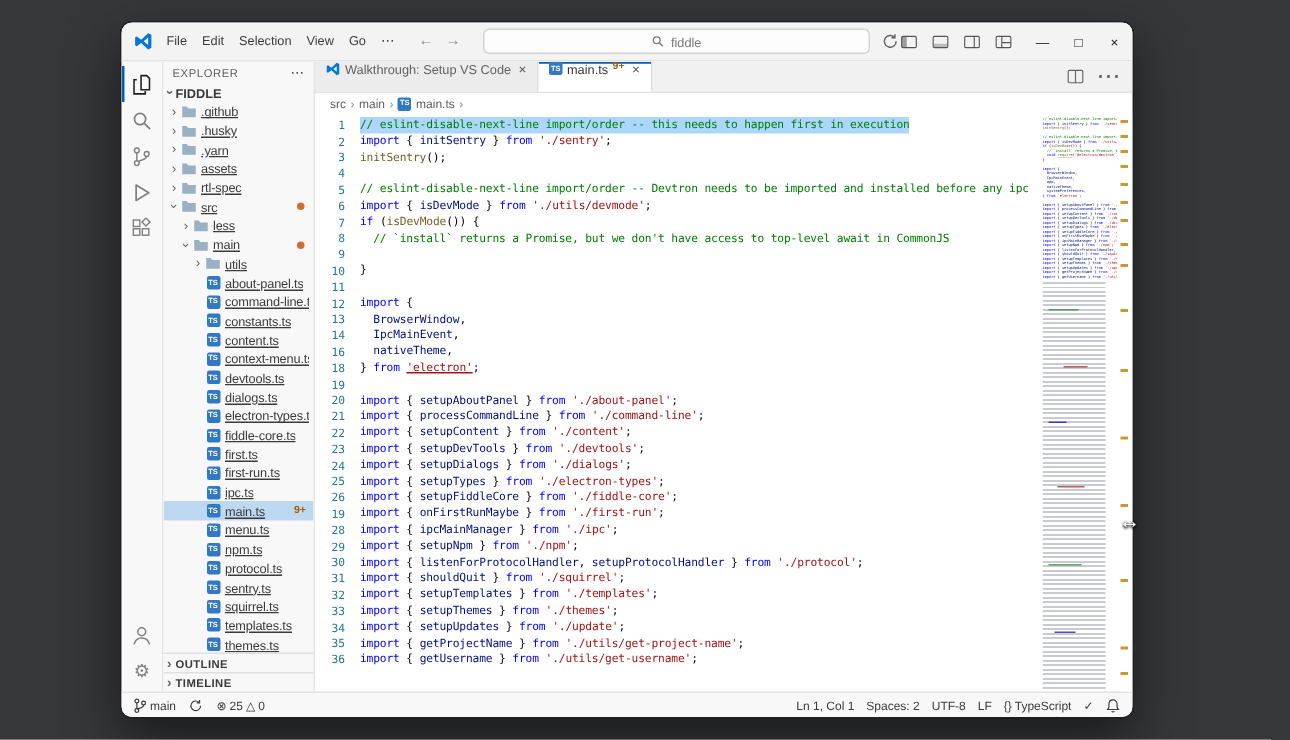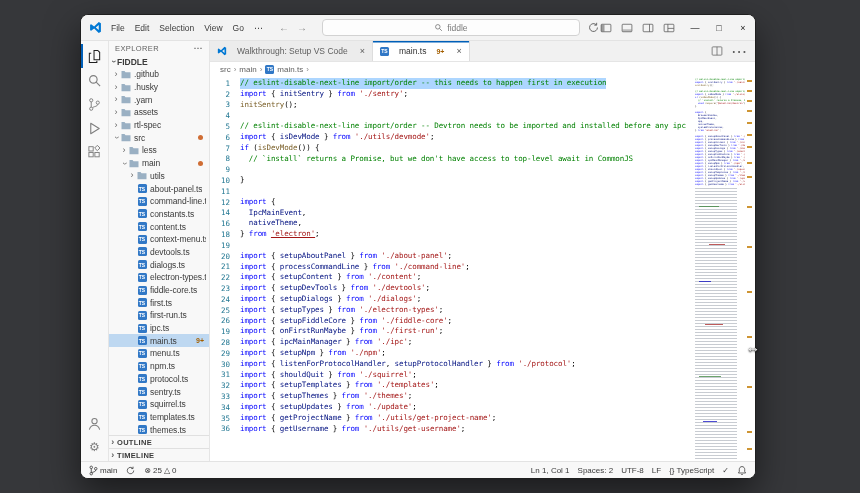--- a/index.html
+++ b/index.html
@@ -36,28 +36,28 @@
   .sb-header .hdr-more{margin-left:auto;color:#3b3b3b;font-size:9px;}
   .sb-section{flex:0 0 13px;display:flex;align-items:center;font-weight:bold;font-size:8.5px;color:#3b3b3b;}
   .tree{flex:1;overflow:hidden;}
   .tree-row{height:12.7px;display:flex;align-items:center;font-size:8.5px;color:#3b3b3b;padding-right:3px;white-space:nowrap;overflow:hidden;}
   .tree-row.sel{background:#bed8f1;}
   .chev{width:8px;display:inline-block;text-align:center;font-size:9px;color:#646464;line-height:1;flex:0 0 8px;}
   .chev.open{transform:rotate(90deg);}
   .ficon{width:12px;display:flex;justify-content:center;align-items:center;flex:0 0 12px;margin-right:2px;}
   .ts-badge{width:9px;height:9px;background:#3178c6;color:#fff;font-size:5px;font-weight:bold;border-radius:1.5px;
             display:flex;align-items:center;justify-content:center;}
-  .tlabel{overflow:hidden;letter-spacing:-.1px;}
+  .tlabel{overflow:hidden;letter-spacing:-.1px;text-decoration:underline;}
   .tbadge{margin-left:auto;color:#a35f00;font-weight:bold;font-size:7px;padding-right:2px;}
   .tdot{margin-left:auto;width:5px;height:5px;border-radius:50%;background:#cf6d34;margin-right:3px;flex:0 0 5px;}
   .sb-panel{flex:0 0 13px;border-top:1px solid #e0e0e0;display:flex;align-items:center;font-weight:bold;font-size:7.5px;color:#3b3b3b;letter-spacing:.3px;}
   
   .editorcol{flex:1;display:flex;flex-direction:column;overflow:hidden;background:#fff;}
   .tabbar{flex:0 0 21px;background:#f1f1f1;display:flex;align-items:stretch;border-bottom:1px solid #e5e5e5;}
-  .tab{display:flex;align-items:center;gap:10px;padding:0 7px;font-size:8.5px;color:#616161;background:#ececec;border-right:1px solid #ddd;}
+  .tab{display:flex;gap:3px;padding:0 7px;font-size:8.5px;color:#616161;background:#ececec;border-right:1px solid #ddd;}
   .tab.active{background:#fff;color:#333;box-shadow:inset 0 1.5px 0 #005fb8;}
   .tab-close{color:#5a5a5a;font-size:9px;padding-left:2px;}
   .tab-badge{color:#a35f00;font-weight:bold;font-size:7px;}
   .ts-mini{width:9px;height:9px;background:#3178c6;color:#fff;font-size:5px;font-weight:bold;border-radius:1.5px;display:flex;align-items:center;justify-content:center;}
   .tab-actions{margin-left:auto;display:flex;gap:8px;align-items:center;padding-right:8px;color:#616161;}
   .breadcrumb{flex:0 0 14px;display:flex;align-items:center;gap:3px;padding-left:10px;font-size:8px;color:#616161;}
   .bc-sep{color:#8a8a8a;font-size:8px;}
   
   .editor{flex:1;display:flex;overflow:hidden;position:relative;}
   .code{flex:1;overflow:hidden;padding-top:2px;}
@@ -550,20 +550,24 @@
               </div>
               <div class="cl">
                 <span class="ln">11</span>
                 <span class="lt"></span>
               </div>
               <div class="cl">
                 <span class="ln">12</span>
                 <span class="lt"><span class="tk-k">import</span><span class="tk-p"> {</span></span>
               </div>
               <div class="cl">
+                <span class="ln">13</span>
+                <span class="lt"><span class="tk-p">  </span><span class="tk-v">BrowserWindow</span><span class="tk-p">,</span></span>
+              </div>
+              <div class="cl">
                 <span class="ln">14</span>
                 <span class="lt"><span class="tk-p">  </span><span class="tk-v">IpcMainEvent</span><span class="tk-p">,</span></span>
               </div>
               <div class="cl">
                 <span class="ln">16</span>
                 <span class="lt"><span class="tk-p">  </span><span class="tk-v">nativeTheme</span><span class="tk-p">,</span></span>
               </div>
               <div class="cl">
                 <span class="ln">18</span>
                 <span class="lt"><span class="tk-p">} </span><span class="tk-k">from</span><span class="tk-p"> </span><span class="tk-su">'electron'</span><span class="tk-p">;</span></span>

